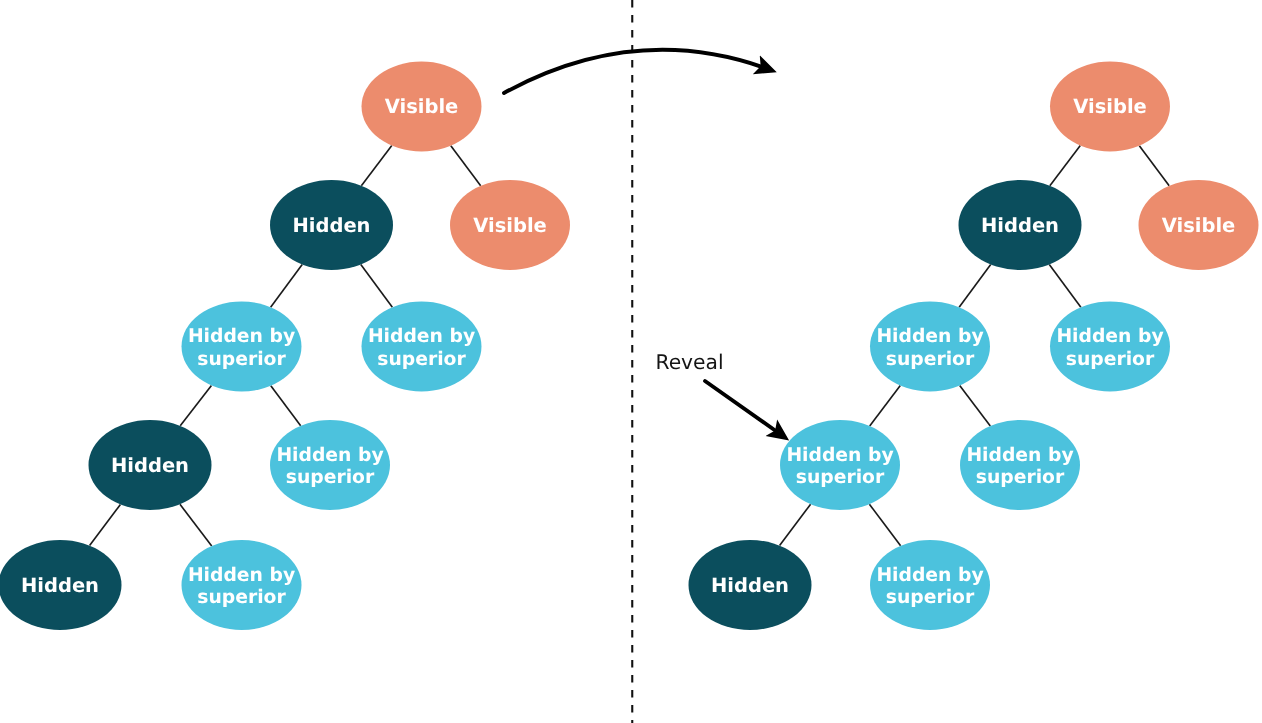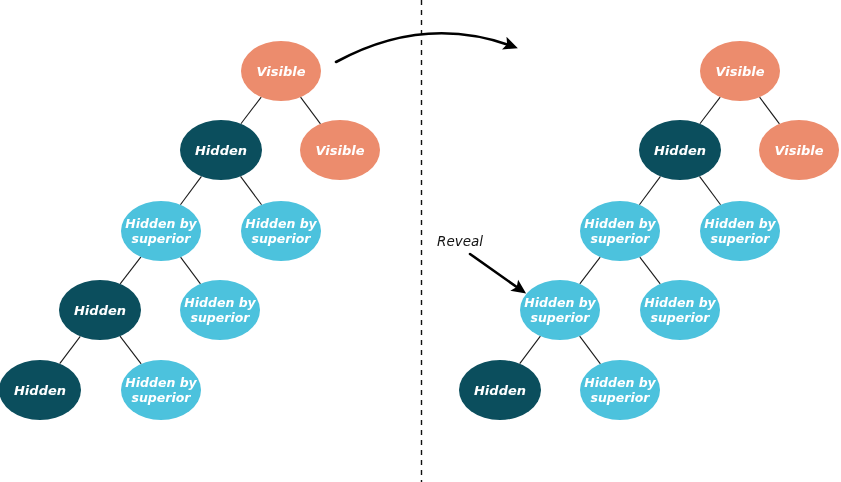--- a/index.html
+++ b/index.html
@@ -9,21 +9,20 @@
   }
   body {
     font-family: "DejaVu Sans", "Liberation Sans", sans-serif;
   }
   #canvas {
     position: relative;
     width: 841px;
     height: 482px;
     background: #ffffff;
     overflow: hidden;
-    font-style: italic;
   }
   #diagram-svg {
     position: absolute;
     left: 0;
     top: 0;
     width: 841px;
     height: 482px;
   }
   .node-label {
     font-family: "DejaVu Sans", "Liberation Sans", sans-serif;

